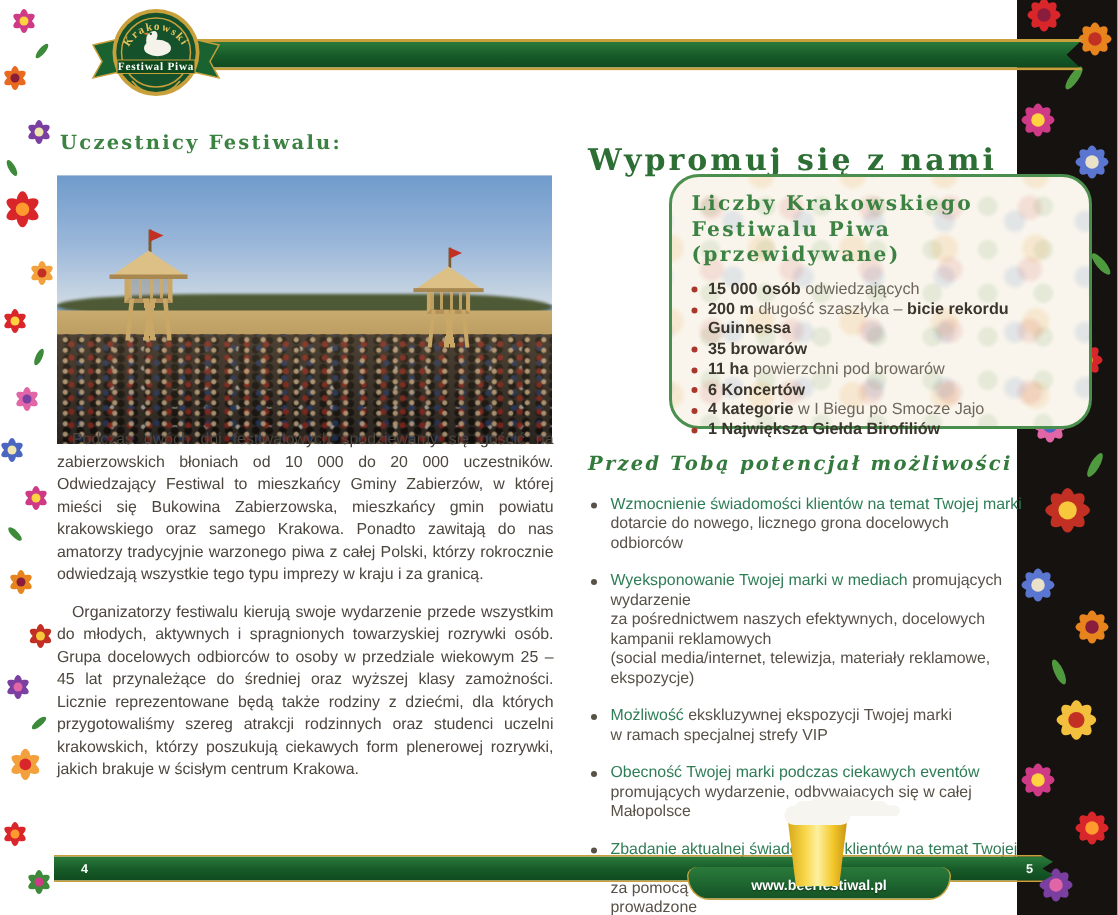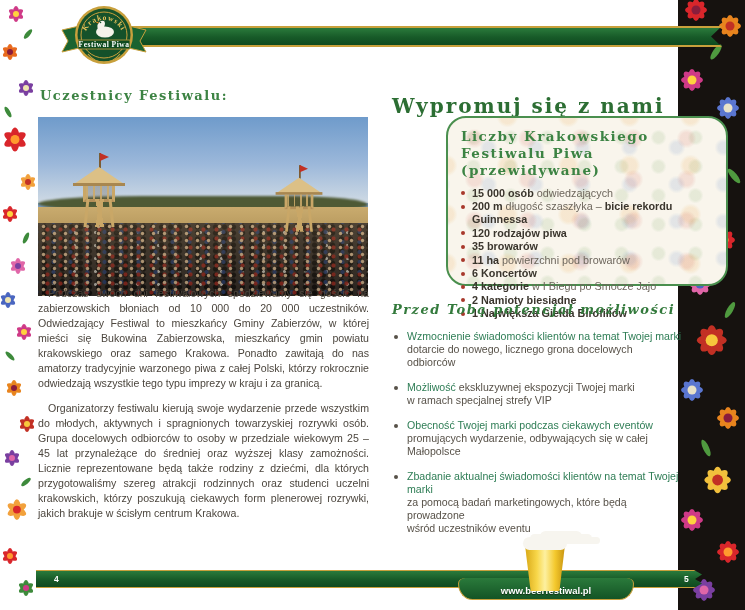--- a/index.html
+++ b/index.html
@@ -258,35 +258,36 @@
   <div class="right-heading h-slab">Wypromuj się z nami</div>
 
   <div class="stats-box">
     <div class="stats-title h-slab">
       <span>Liczby Krakowskiego Festiwalu Piwa</span><br>
       <span>(przewidywane)</span>
     </div>
     <ul class="stats-list">
       <li><b>15 000 osób</b><span> odwiedzających</span><b></b></li>
       <li><b>200 m</b><span> długość szaszłyka – </span><b>bicie rekordu Guinnessa</b></li>
-      <li><b>120 rodzajów piwa</b><span></span><b></b></li>
       <li><b>35 browarów</b><span></span><b></b></li>
       <li><b>11 ha</b><span> powierzchni pod browarów</span><b></b></li>
       <li><b>6 Koncertów</b><span></span><b></b></li>
       <li><b>4 kategorie</b><span> w I Biegu po Smocze Jajo</span><b></b></li>
-      <li><b>2 Namioty biesiadne</b><span></span><b></b></li>
       <li><b>1 Największa Giełda Birofiliów</b><span></span><b></b></li>
     </ul>
   </div>
 
   <div class="potential-heading h-slab">Przed Tobą potencjał możliwości</div>
 
   <ul class="potential-list">
     <li><span class="pl-green">Wzmocnienie świadomości klientów na temat Twojej marki</span><span class="pl-dark">
 dotarcie do nowego, licznego grona docelowych odbiorców</span></li>
+    <li><span class="pl-green">Wyeksponowanie Twojej marki w mediach</span><span class="pl-dark"> promujących wydarzenie
+za pośrednictwem naszych efektywnych, docelowych kampanii reklamowych
+(social media/internet, telewizja, materiały reklamowe, ekspozycje)</span></li>
     <li><span class="pl-green">Możliwość</span><span class="pl-dark"> ekskluzywnej ekspozycji Twojej marki
 w ramach specjalnej strefy VIP</span></li>
     <li><span class="pl-green">Obecność Twojej marki podczas ciekawych eventów</span><span class="pl-dark">
 promujących wydarzenie, odbywających się w całej Małopolsce</span></li>
     <li><span class="pl-green">Zbadanie aktualnej świadomości klientów na temat Twojej marki</span><span class="pl-dark">
 za pomocą badań marketingowych, które będą prowadzone
 wśród uczestników eventu</span></li>
   </ul>
 
   <div class="bar-notch"></div>

